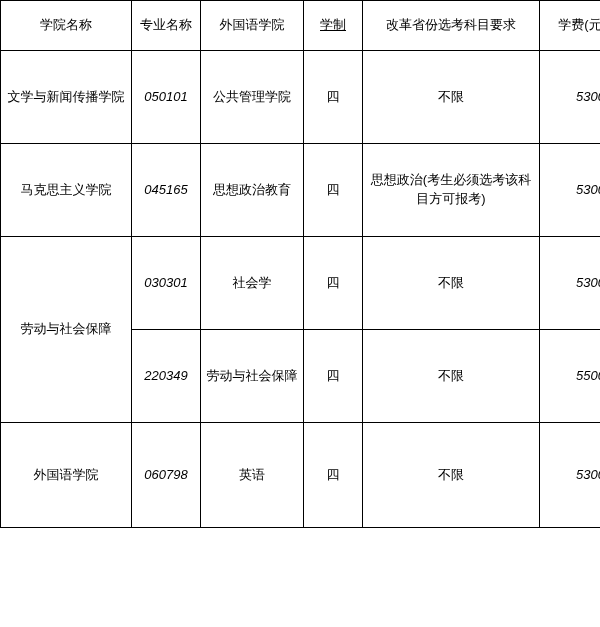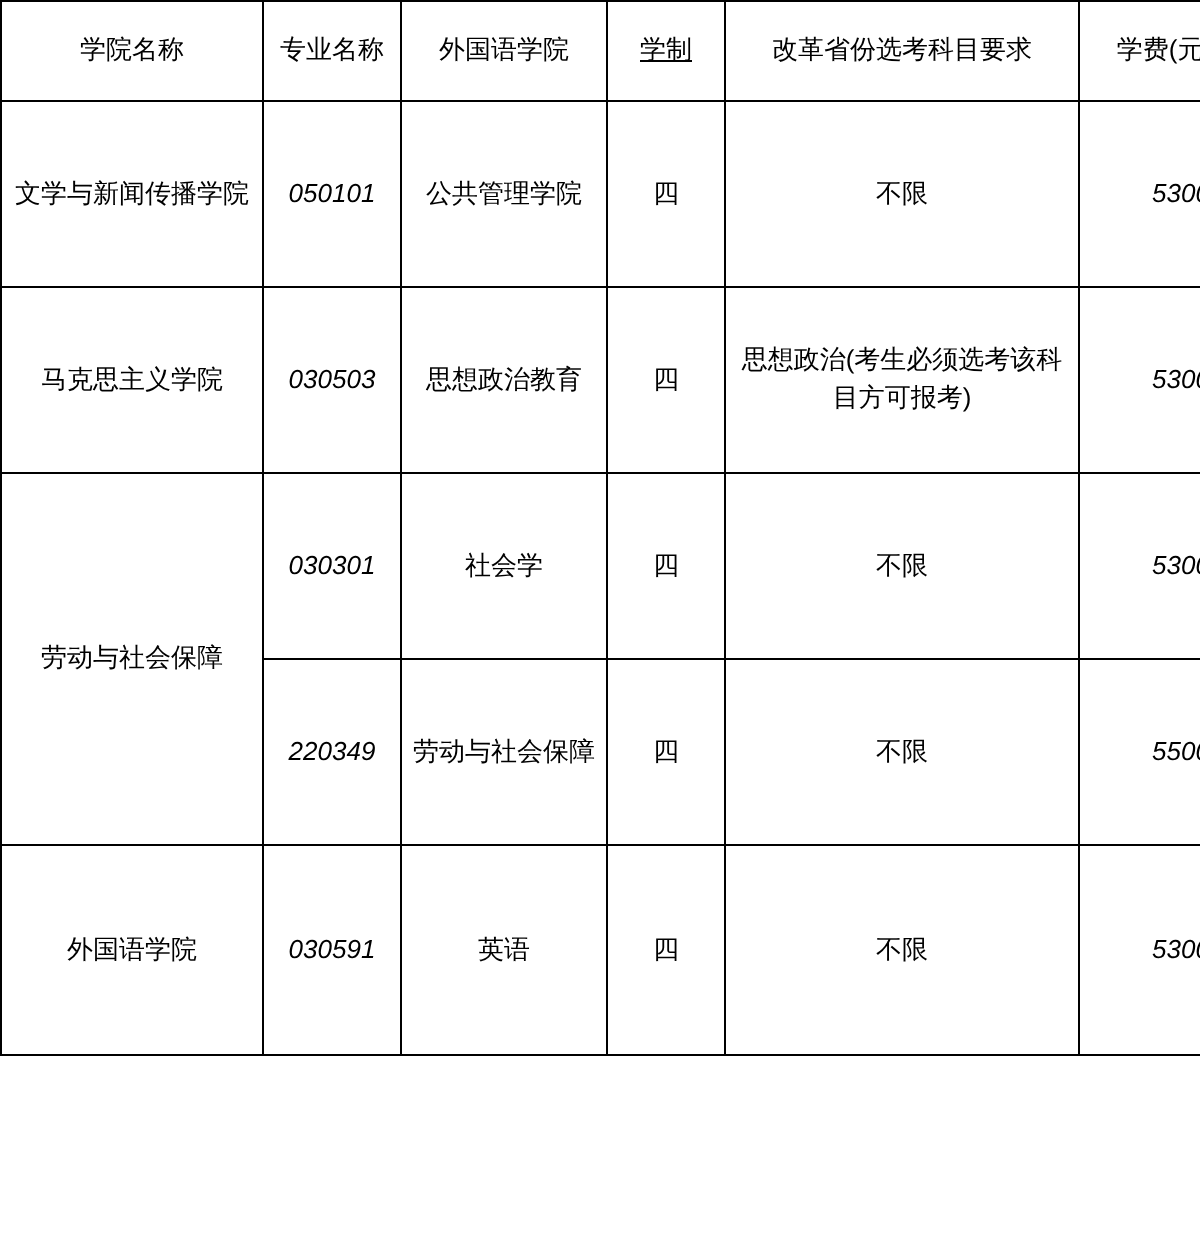--- a/index.html
+++ b/index.html
@@ -84,21 +84,21 @@
       <tr class="row-tall">
         <td class="college-cell">文学与新闻传播学院</td>
         <td class="code-cell">050101</td>
         <td class="major-cell">公共管理学院</td>
         <td class="years-cell">四</td>
         <td class="subject-cell">不限</td>
         <td class="fee-cell">5300</td>
       </tr>
       <tr class="row-mid">
         <td class="college-cell">马克思主义学院</td>
-        <td class="code-cell">030503</td>
+        <td class="code-cell">045165</td>
         <td class="major-cell">思想政治教育</td>
         <td class="years-cell">四</td>
         <td class="subject-cell">思想政治(考生必须选考该科目方可报考)</td>
         <td class="fee-cell">5300</td>
       </tr>
       <tr class="row-mid">
         <td class="college-cell" rowspan="2">劳动与社会保障</td>
         <td class="code-cell">030301</td>
         <td class="major-cell">社会学</td>
         <td class="years-cell">四</td>
@@ -107,21 +107,21 @@
       </tr>
       <tr class="row-mid">
         <td class="code-cell">220349</td>
         <td class="major-cell">劳动与社会保障</td>
         <td class="years-cell">四</td>
         <td class="subject-cell">不限</td>
         <td class="fee-cell">5500</td>
       </tr>
       <tr class="row-short">
         <td class="college-cell">外国语学院</td>
-        <td class="code-cell">030591</td>
+        <td class="code-cell">060798</td>
         <td class="major-cell">英语</td>
         <td class="years-cell">四</td>
         <td class="subject-cell">不限</td>
         <td class="fee-cell">5300</td>
       </tr>
     </tbody>
   </table>
 </div>
 
 </body></html>

